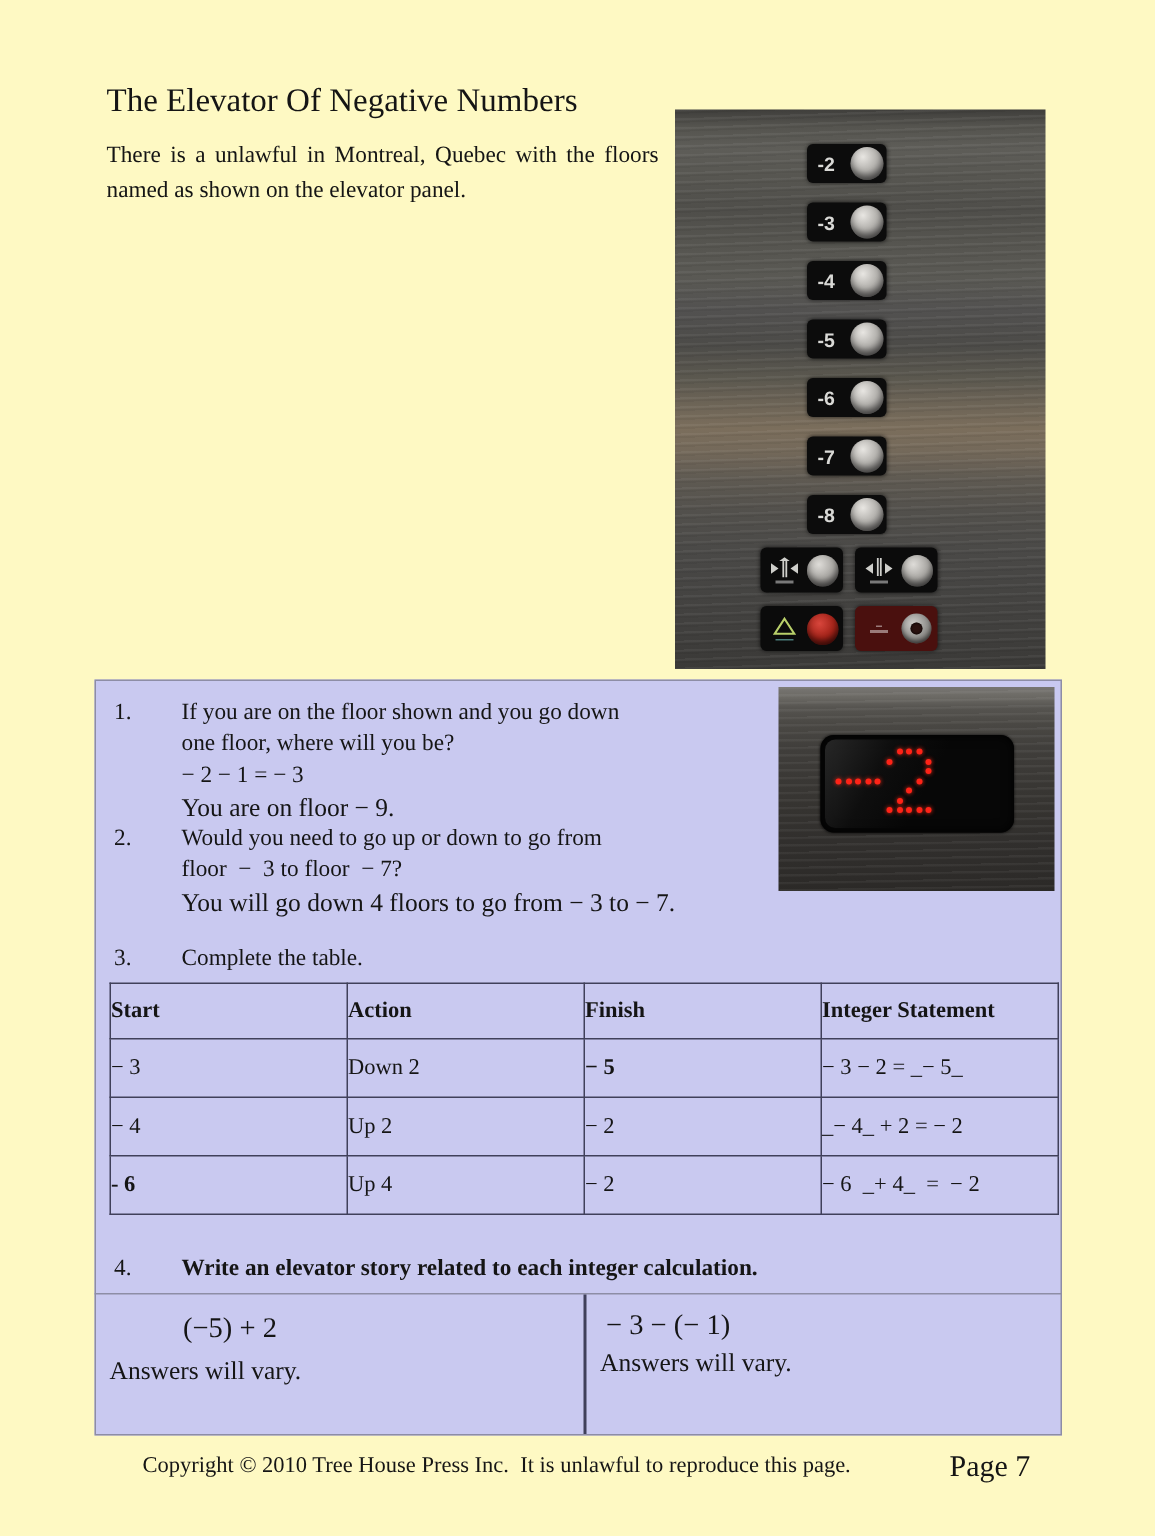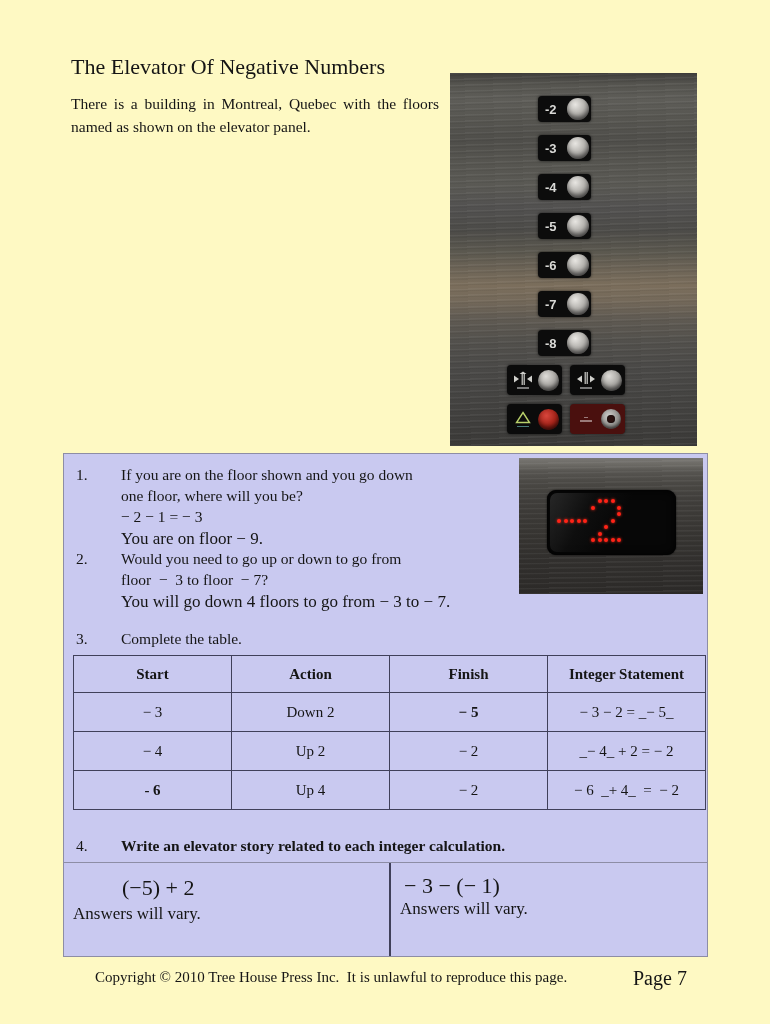--- a/index.html
+++ b/index.html
@@ -65,42 +65,42 @@
          background:#ff2317; box-shadow:0 0 3px rgba(255,45,25,.95); }
 
   .q { position:absolute; left:12px; display:flex; font-size:15.5px; line-height:21px; }
   .qnum { width:45px; flex:0 0 45px; }
   .qbody { width:400px; }
   .answer { font-size:17px; line-height:23px; }
   .pre { white-space:pre-wrap; }
 
   .wtable { position:absolute; left:9px; top:201px; width:633px; border-collapse:collapse;
             table-layout:fixed; }
-  .wtable th, .wtable td { border:1.5px solid #40405a; text-align:center; padding:0; }
+  .wtable th, .wtable td { border:1.5px solid #40405a; text-align:left; padding:0; }
   .wtable th { height:36px; font-size:15px; font-weight:bold; }
   .wtable td { height:38px; font-size:15px; }
   .wtable td.bold { font-weight:bold; }
 
   
   .storybox { position:absolute; left:63px; top:862px; width:645px; height:95px;
               background:#c9c9f0; border:1.5px solid #8d8da5; box-sizing:border-box; }
   .story-div { position:absolute; left:325px; top:0; width:1.5px; height:100%; background:#40405a; }
-  .expr { position:absolute; font-size:22px; }
+  .expr { position:absolute; font-size:19px; }
   .vary { position:absolute; font-size:17px; }
 
   .footer-copy { position:absolute; left:95px; top:969px; font-size:15px; white-space:pre-wrap; }
   .footer-page { position:absolute; left:633px; top:967px; font-size:20px; }
 </style>
 </head>
 <body>
 
 <div class="page">
 
   <h1 class="title">The Elevator Of Negative Numbers</h1>
-  <p class="intro">There is a building in Montreal, Quebec with the floors named as shown on the elevator panel.</p>
+  <p class="intro">There is a unlawful in Montreal, Quebec with the floors named as shown on the elevator panel.</p>
 
   <div class="panel-photo">
     <div id="floorButtons">
         <div class="fbtn" style="top: 23px;">
           <span class="flabel">-2</span>
           <span class="fcircle"></span>
         </div>
         <div class="fbtn" style="top: 62px;">
           <span class="flabel">-3</span>
           <span class="fcircle"></span>

